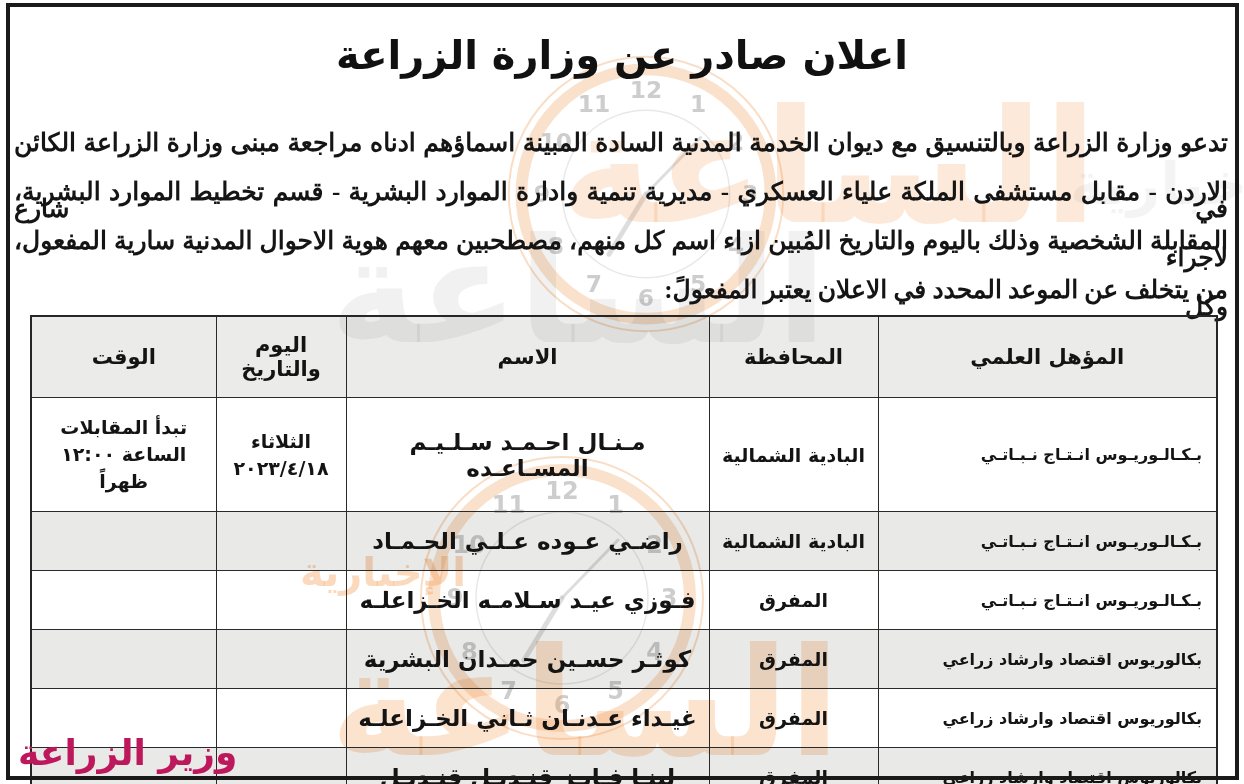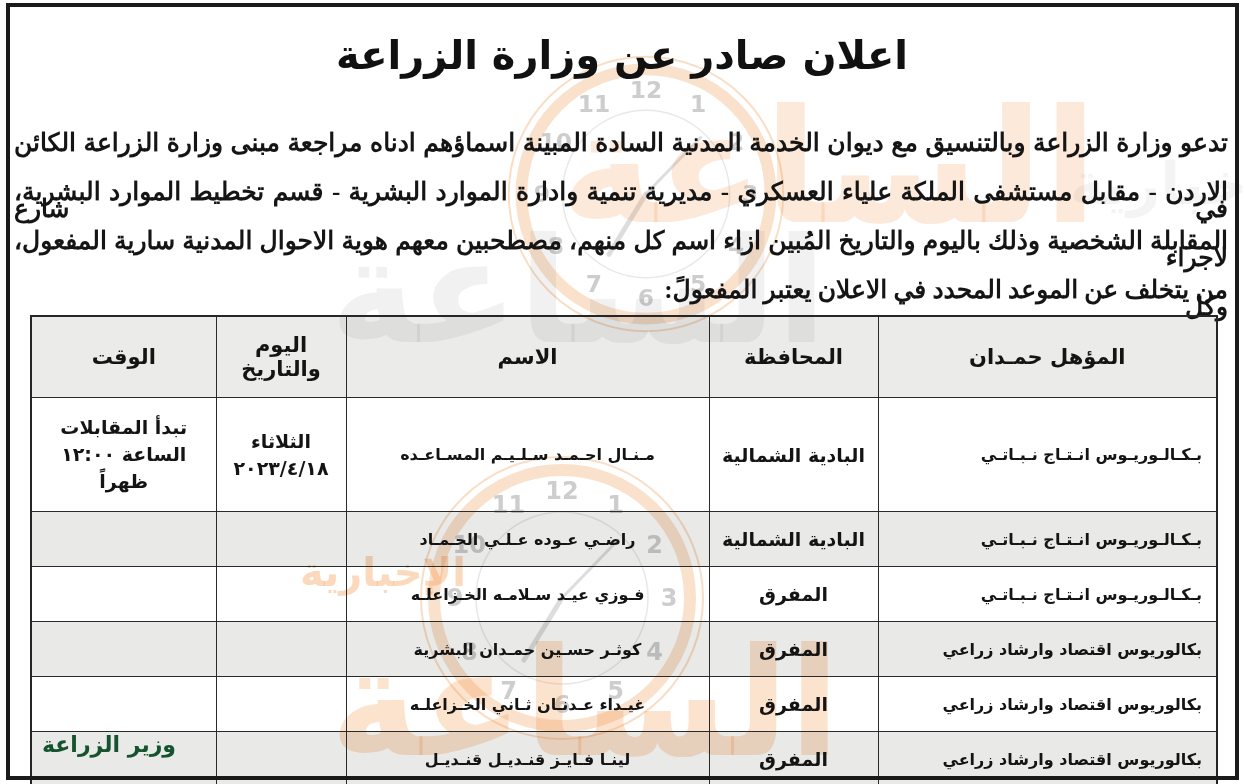--- a/index.html
+++ b/index.html
@@ -54,25 +54,25 @@
     border:1.6px solid #2a2a2a;color:#141414;
     text-align:center;vertical-align:middle;padding:16px 6px;overflow:hidden;
   }
   .roster thead th{background:rgba(20,20,15,.085);font-size:21px;}
   .roster tbody tr:nth-child(even) td{background:rgba(20,20,15,.095);}
   .row-h{height:70px;}
   .r0{height:73px;}.r1{height:52px;}.r2{height:50px;}
   .r3{height:50px;}.r4{height:50px;}.r5{height:46px;}
   td.c-qual{text-align:right;padding-right:14px;font-size:16px;}
   td.c-gov{font-size:19px;}
-  td.c-name{font-size:16px;margin-left:8px;}
+  td.c-name{font-size:23px;margin-left:8px;}
   td.c-date,td.c-time{font-size:19px;}
   td.c-date div,td.c-time div{line-height:27px;}
   
-  .signature{position:absolute;left:18px;top:732px;font-size:22px;color:#14532d;margin-left:24px;}
+  .signature{position:absolute;left:18px;top:732px;font-size:36px;color:#be185d;}
 </style>
 </head>
 <body>
 
 <div class="wm">
   <svg class="clock clock-1" viewBox="0 0 300 300">
     <circle cx="150" cy="150" r="141" class="ring-outer"></circle>
     <circle cx="150" cy="150" r="128" class="ring-band"></circle>
     <circle cx="150" cy="150" r="86" class="ring-inner"></circle>
     <line x1="150" y1="150" x2="206" y2="92" class="hand"></line>
@@ -132,21 +132,21 @@
   <table class="roster">
     <colgroup>
       <col style="width:339px">
         <col style="width:169px">
         <col style="width:363px">
       <col style="width:130px">
         <col style="width:185px">
     </colgroup>
     <thead>
       <tr class="row-h">
-        <th>المؤهل حمـدان</th>
+        <th>المؤهل العلمي</th>
         <th>المحافظة</th>
         <th>الاسم</th>
         <th>اليوم والتاريخ</th>
         <th>الوقت</th>
       </tr>
     </thead>
     <tbody>
       <tr class="r0">
         <td class="c-qual">بـكـالـوريـوس انـتـاج نـبـاتـي</td>
         <td class="c-gov">البادية الشمالية</td>

